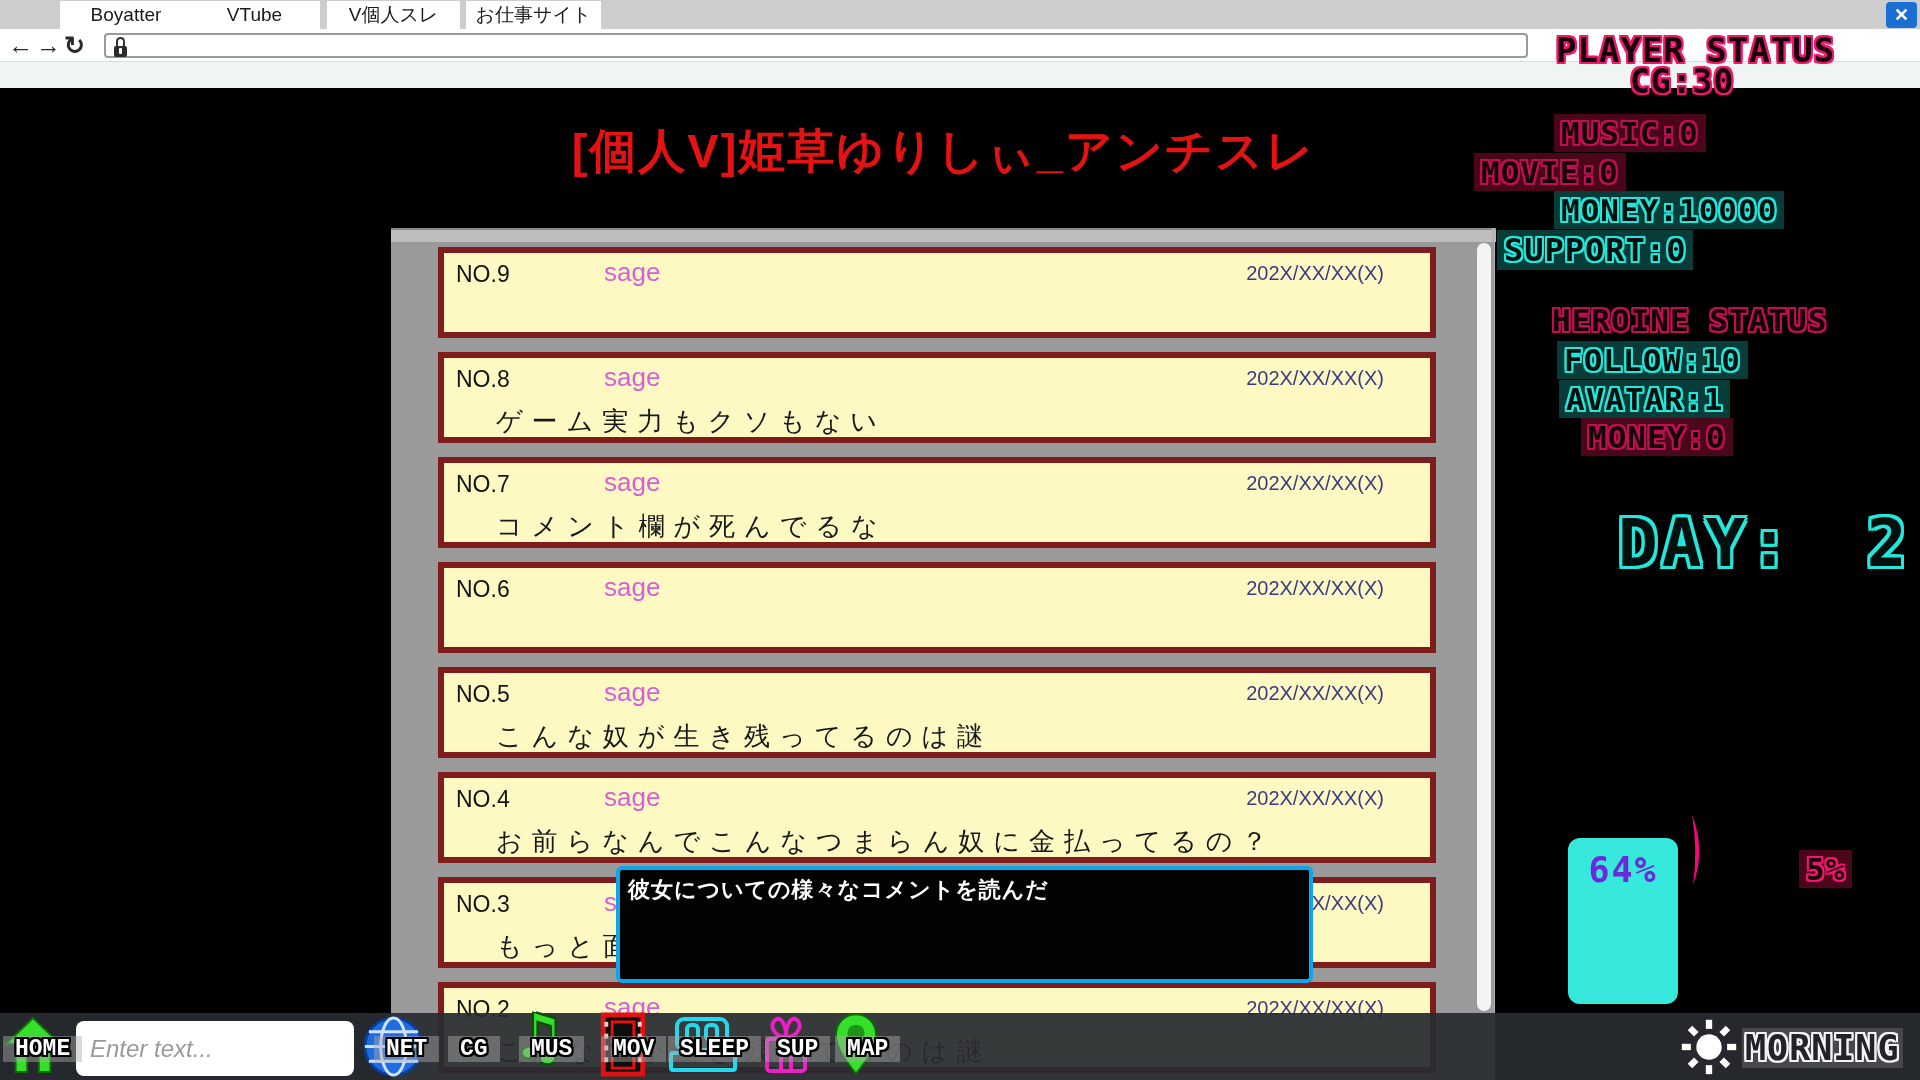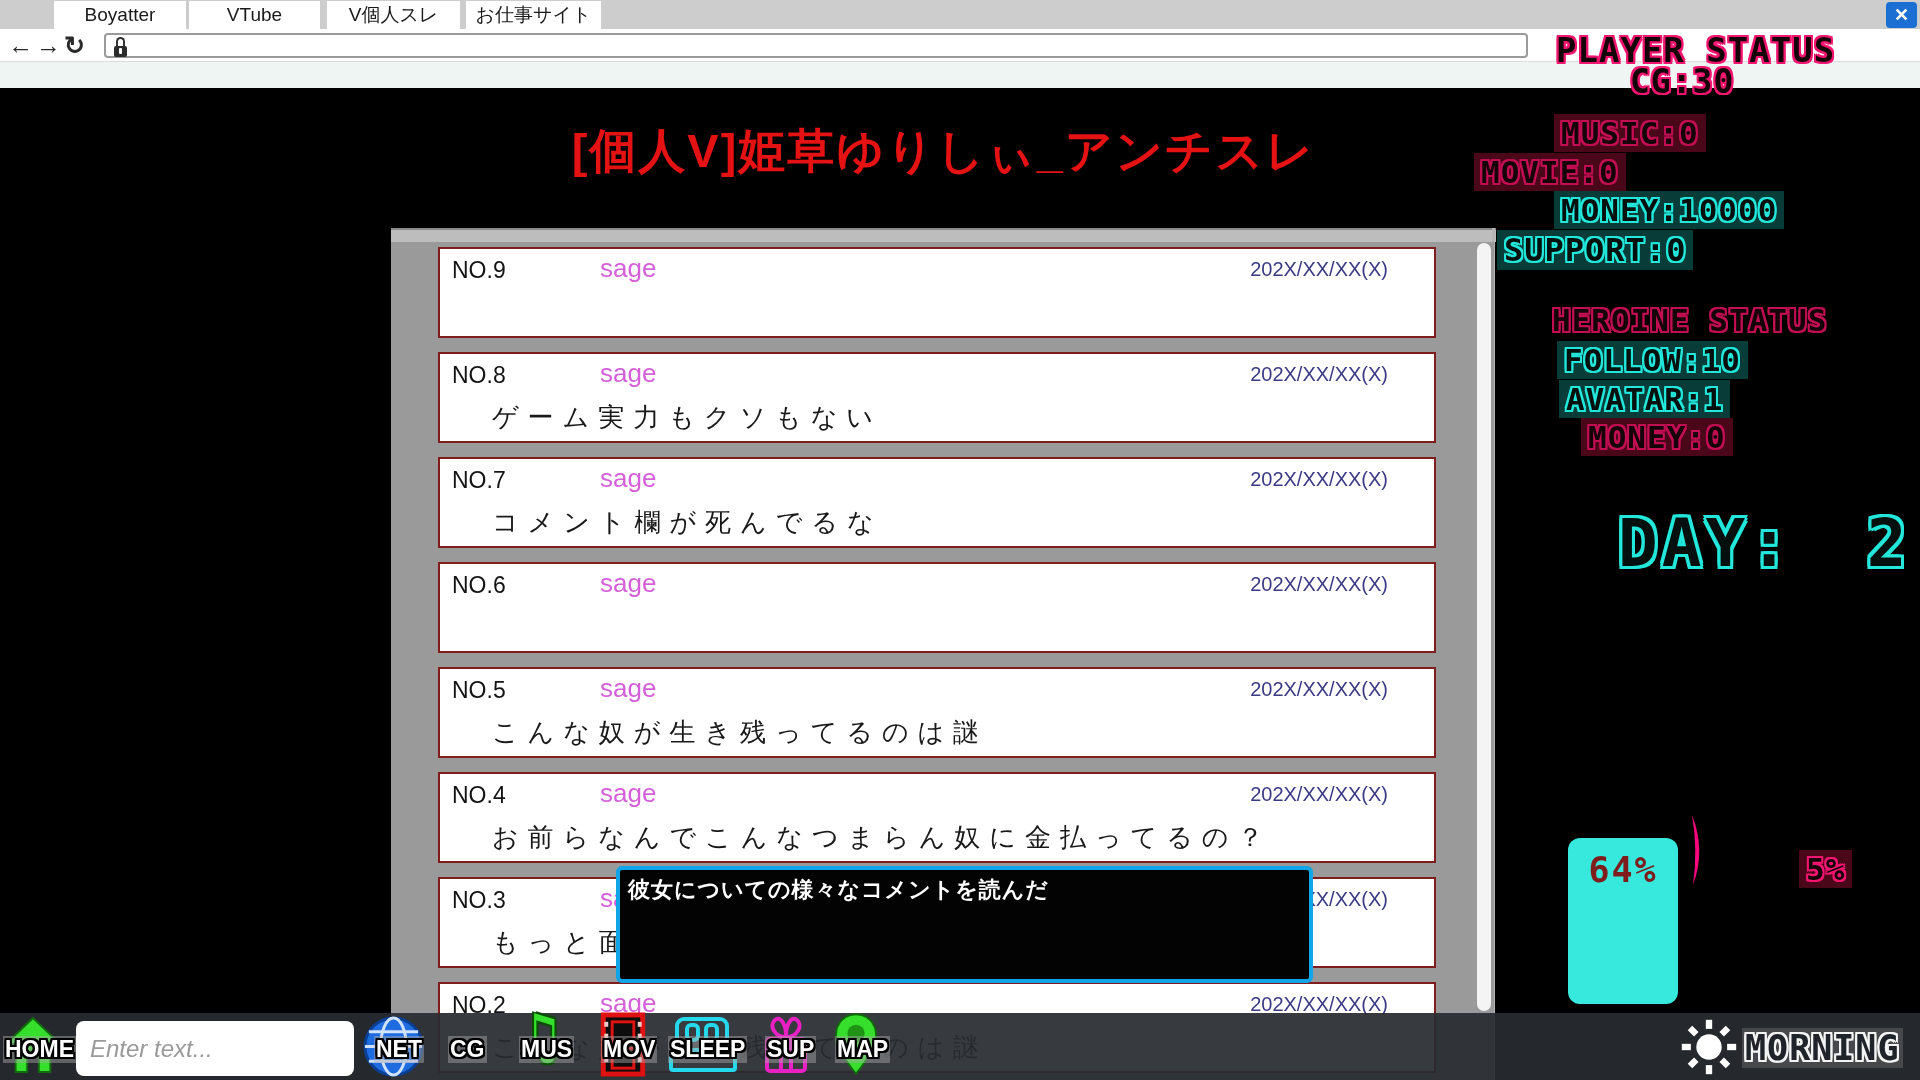--- a/index.html
+++ b/index.html
@@ -22,21 +22,21 @@
   .lock-hole { position:absolute; left:5px; top:2px; width:3px; height:6px; background:#fff; border-radius:1px; }
   .palestrip { left:0; top:62px; width:1920px; height:26px; background:#eef5f2; z-index:2; }
 
   
   .thread-title { left:391px; top:120px; width:1105px; text-align:center; color:#e41212;
         font-size:47px; font-weight:bold; letter-spacing:2px; z-index:2; white-space:nowrap; }
   .board-topbar { left:391px; top:228px; width:1105px; height:14px; background:#bdbdbd; border-top:2px solid #8a8a8a; z-index:1; }
   .board { left:391px; top:242px; width:1103px; height:838px; background:#9a9a9a; overflow:hidden; padding-top:5px; z-index:1; }
   .board-edge { left:1492px; top:228px; width:3px; height:852px; background:#b5b5b5; z-index:1; }
   .scrollbar { left:1477px; top:243px; width:14px; height:768px; background:#f4f4f4; border-radius:8px; z-index:2; }
-  .post { position:relative; width:998px; height:91px; background:#ffffff; border:2px solid #7f1d1d; margin:0 12px 14px 47px; }
+  .post { position:relative; width:998px; height:91px; background:#fef9c3; border:6px solid #7f1d1d; margin:0 12px 14px 47px; }
   .post-no   { position:absolute; left:12px; top:8px; font-size:23px; color:#141414; }
   .post-name { position:absolute; left:160px; top:4px; font-size:26px; color:#d45fd8; }
   .post-date { position:absolute; right:46px; top:9px; font-size:20px; color:#3b3b85; }
   .post-body { position:absolute; left:52px; top:46px; font-family:"DejaVu Serif", serif; font-size:26px;
                letter-spacing:9px; color:#191919; white-space:nowrap; }
 
   
   .dialog { left:616px; top:866px; width:697px; height:117px; background:#030303; border:4px solid #0ea5e9;
             border-radius:6px; z-index:5; }
   .dialog-text { padding:5px 8px; color:#fff; font-size:22px; font-weight:bold; letter-spacing:1px; }
@@ -47,43 +47,43 @@
   .o-pink { color:#140309; text-shadow:-2px -2px 0 #f3156f,2px -2px 0 #f3156f,-2px 2px 0 #f3156f,2px 2px 0 #f3156f,-2px 0 0 #f3156f,2px 0 0 #f3156f,0 -2px 0 #f3156f,0 2px 0 #f3156f; }
   .o-pinkdim { color:#140309; text-shadow:-2px -2px 0 #c20e52,2px -2px 0 #c20e52,-2px 2px 0 #c20e52,2px 2px 0 #c20e52,-2px 0 0 #c20e52,2px 0 0 #c20e52,0 -2px 0 #c20e52,0 2px 0 #c20e52; }
   .o-cyan { color:#03100e; text-shadow:-2px -2px 0 #22e7da,2px -2px 0 #22e7da,-2px 2px 0 #22e7da,2px 2px 0 #22e7da,-2px 0 0 #22e7da,2px 0 0 #22e7da,0 -2px 0 #22e7da,0 2px 0 #22e7da; }
   .o-cyan-big { color:#03100e; text-shadow:-3px -3px 0 #22e7da,3px -3px 0 #22e7da,-3px 3px 0 #22e7da,3px 3px 0 #22e7da,-3px 0 0 #22e7da,3px 0 0 #22e7da,0 -3px 0 #22e7da,0 3px 0 #22e7da; }
   .o-white { color:#20242a; text-shadow:-2px -2px 0 #f4f4f4,2px -2px 0 #f4f4f4,-2px 2px 0 #f4f4f4,2px 2px 0 #f4f4f4,-2px 0 0 #f4f4f4,2px 0 0 #f4f4f4,0 -2px 0 #f4f4f4,0 2px 0 #f4f4f4; }
   .hl-pink { background:rgba(135,12,48,0.55); padding:1px 7px; }
   .hl-cyan { background:rgba(13,110,103,0.55); padding:1px 7px; }
 
   
   .gauge-box { left:1568px; top:838px; width:110px; height:166px; background:#37e9dd; border-radius:12px; z-index:10; }
-  .gauge-val { font-family:"DejaVu Sans Mono",monospace; font-weight:bold; font-size:35px; color:#7f1d1d;
+  .gauge-val { font-family:"DejaVu Sans Mono",monospace; font-weight:bold; font-size:35px; color:#6d28d9;
                text-align:center; padding-top:12px; letter-spacing:2px; }
   .crescent { left:1689px; top:814px; z-index:10; }
 
   
   .toolbar { left:0; top:1013px; width:1920px; height:67px; background:rgba(40,43,48,0.93); z-index:20; }
   .tool { position:absolute; z-index:21; }
-  .o-label { position:absolute; z-index:22; font-family:Liberation Sans, sans-serif; font-weight:bold;
-        font-size:23px; color:#fff; white-space:nowrap; background:rgba(170,170,170,0.45); padding:0 2px;
+  .o-label { position:absolute; z-index:22; font-family:Liberation Mono, monospace; font-weight:bold;
+        font-size:23px; color:#fff; white-space:nowrap; background:rgba(170,170,170,0.45); padding:0 12px;
         text-shadow:-2px -2px 0 #000,2px -2px 0 #000,-2px 2px 0 #000,2px 2px 0 #000,-2px 0 0 #000,2px 0 0 #000,0 -2px 0 #000,0 2px 0 #000; }
   .chat-input { position:absolute; left:76px; top:1021px; width:278px; height:55px; border:none; border-radius:8px;
         background:#fff; font-size:24px; font-style:italic; padding:0 14px; color:#222; z-index:21; font-family:"Liberation Sans",sans-serif; }
   .chat-input::placeholder { color:#9a9a9a; }
   .cg-ellipse { position:absolute; left:441px; top:1016px; width:47px; height:60px; background:#f09c12;
         border:3px solid #7d4d03; border-radius:50%; }
   .mus-note { position:absolute; left:512px; top:1001px; font-size:60px; color:#35df2b; font-family:"DejaVu Sans",sans-serif;
         text-shadow:-2px -2px 0 #0c4d08,2px -2px 0 #0c4d08,-2px 2px 0 #0c4d08,2px 2px 0 #0c4d08; }
 </style>
 </head>
 <body>
 
 <div class="abs tabstrip">
-  <div class="tab" style="left:54px;width:132px;">
+  <div class="tab" style="left:60px;width:132px;">
       <span>Boyatter</span>
     </div>
   <div class="tab" style="left:189px;width:131px;">
       <span>VTube</span>
     </div>
   <div class="tab" style="left:327px;width:133px;">
       <span>V個人スレ</span>
     </div>
   <div class="tab" style="left:466px;width:135px;">
       <span>お仕事サイト</span>

